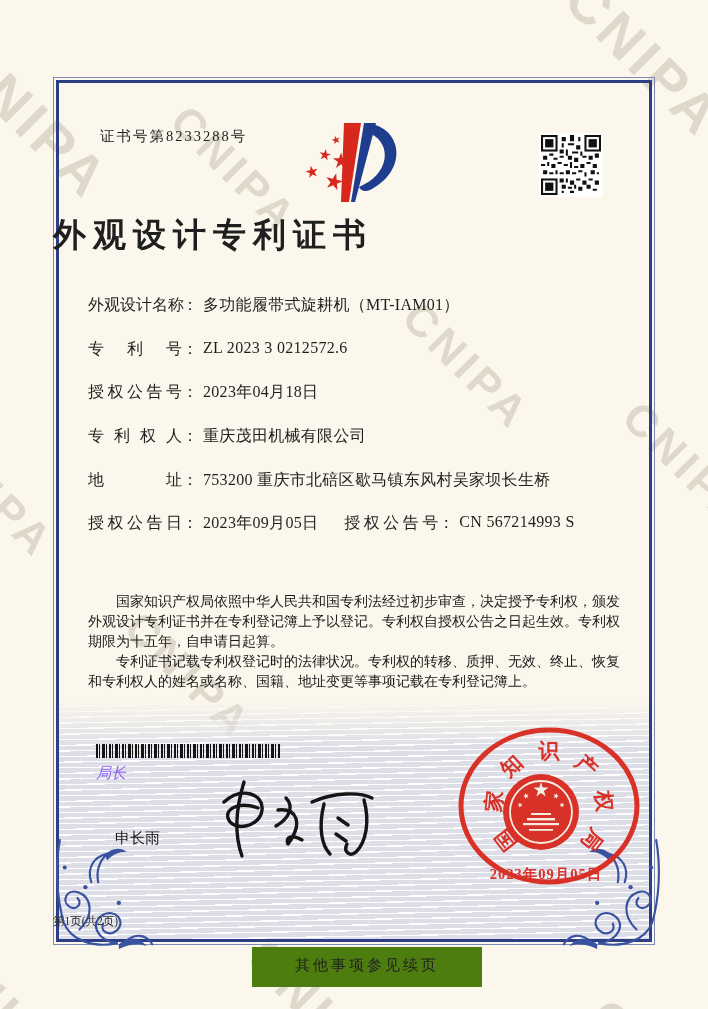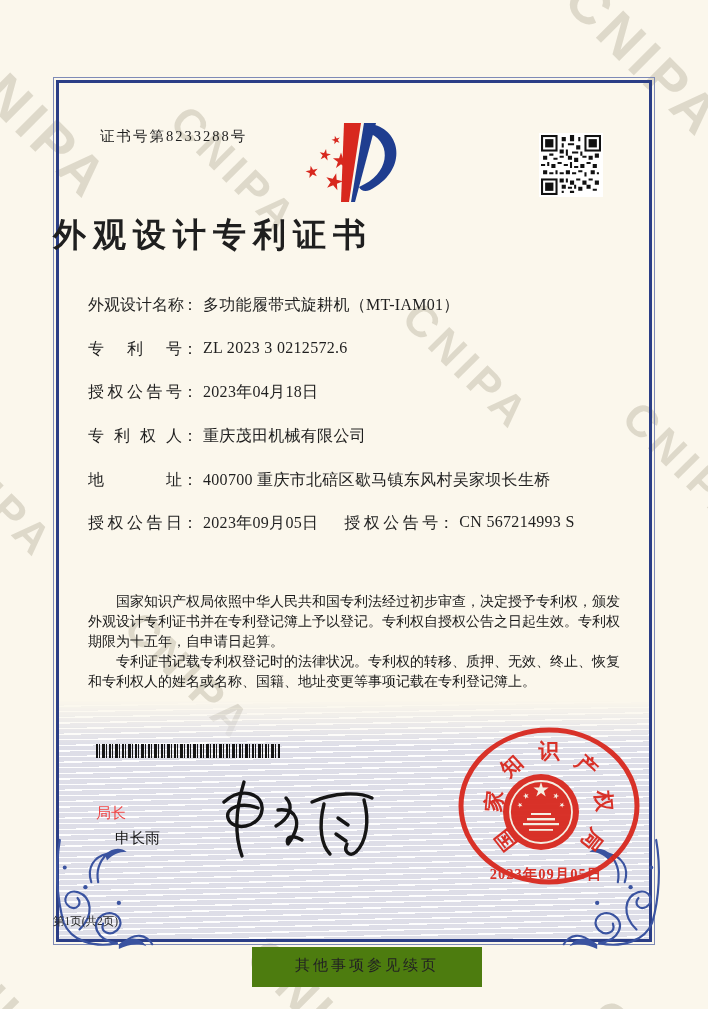--- a/index.html
+++ b/index.html
@@ -42,22 +42,22 @@
   .fvalue{display:inline-block;margin-left:5px;vertical-align:top;letter-spacing:0.3px;}
   .fgap{display:inline-block;width:26px;}
 
   .paras{position:absolute;left:88px;top:592px;width:538px;z-index:5;
       font-size:14px;line-height:20px;color:#191919;}
   .paras p{margin:0;text-indent:2em;}
 
   .barcode{position:absolute;left:96px;top:744px;width:184px;height:14px;z-index:5;
       background:repeating-linear-gradient(90deg,#151515 0 2px,transparent 2px 3px,#151515 3px 4px,transparent 4px 6px,#151515 6px 9px,transparent 9px 10px,#151515 10px 11px,transparent 11px 13px);}
 
-  .signer-title{position:absolute;left:96px;top:804px;font-size:15px;z-index:5;
-      font-family:"Liberation Sans",sans-serif;color:#ef4444;}
+  .signer-title{position:absolute;left:96px;top:764px;font-size:15px;z-index:5;
+      font-family:"Liberation Sans",sans-serif;color:#8b5cf6;font-style:italic;}
   .signer-name{position:absolute;left:96px;top:829px;font-size:15px;z-index:5;
       font-family:"Liberation Sans",sans-serif;color:#141414;margin-left:19px;}
   .signature{position:absolute;left:212px;top:778px;z-index:5;}
 
   .seal{position:absolute;left:456px;top:726px;z-index:6;opacity:0.95;}
 
   .page-info{position:absolute;left:53px;top:914px;width:600px;text-align:left;
       font-size:11.5px;color:#2a2a2a;z-index:5;}
 
   .cont-box{position:absolute;left:252px;top:947px;width:230px;height:40px;z-index:5;
@@ -164,21 +164,21 @@
     <div class="frow">
       <span class="flabel">专利号</span><span class="fcolon">：</span><span class="fvalue">ZL 2023 3 0212572.6</span>
     </div>
     <div class="frow">
       <span class="flabel">授权公告号</span><span class="fcolon">：</span><span class="fvalue">2023年04月18日</span>
     </div>
     <div class="frow">
       <span class="flabel">专利权人</span><span class="fcolon">：</span><span class="fvalue">重庆茂田机械有限公司</span>
     </div>
     <div class="frow">
-      <span class="flabel">地址</span><span class="fcolon">：</span><span class="fvalue">400700 重庆市北碚区歇马镇东风村吴家坝长生桥</span>
+      <span class="flabel">地址</span><span class="fcolon">：</span><span class="fvalue">753200 重庆市北碚区歇马镇东风村吴家坝长生桥</span>
     </div>
     <div class="frow">
       <span class="flabel">授权公告日</span><span class="fcolon">：</span><span class="fvalue">2023年09月05日</span><span class="fgap"></span><span class="flabel">授权公告号</span><span class="fcolon">：</span><span class="fvalue">CN 567214993 S</span>
     </div>
   </div>
 
   <div class="paras">
     <p>国家知识产权局依照中华人民共和国专利法经过初步审查，决定授予专利权，颁发外观设计专利证书并在专利登记簿上予以登记。专利权自授权公告之日起生效。专利权期限为十五年，自申请日起算。</p>
     <p>专利证书记载专利权登记时的法律状况。专利权的转移、质押、无效、终止、恢复和专利权人的姓名或名称、国籍、地址变更等事项记载在专利登记簿上。</p>
   </div>

